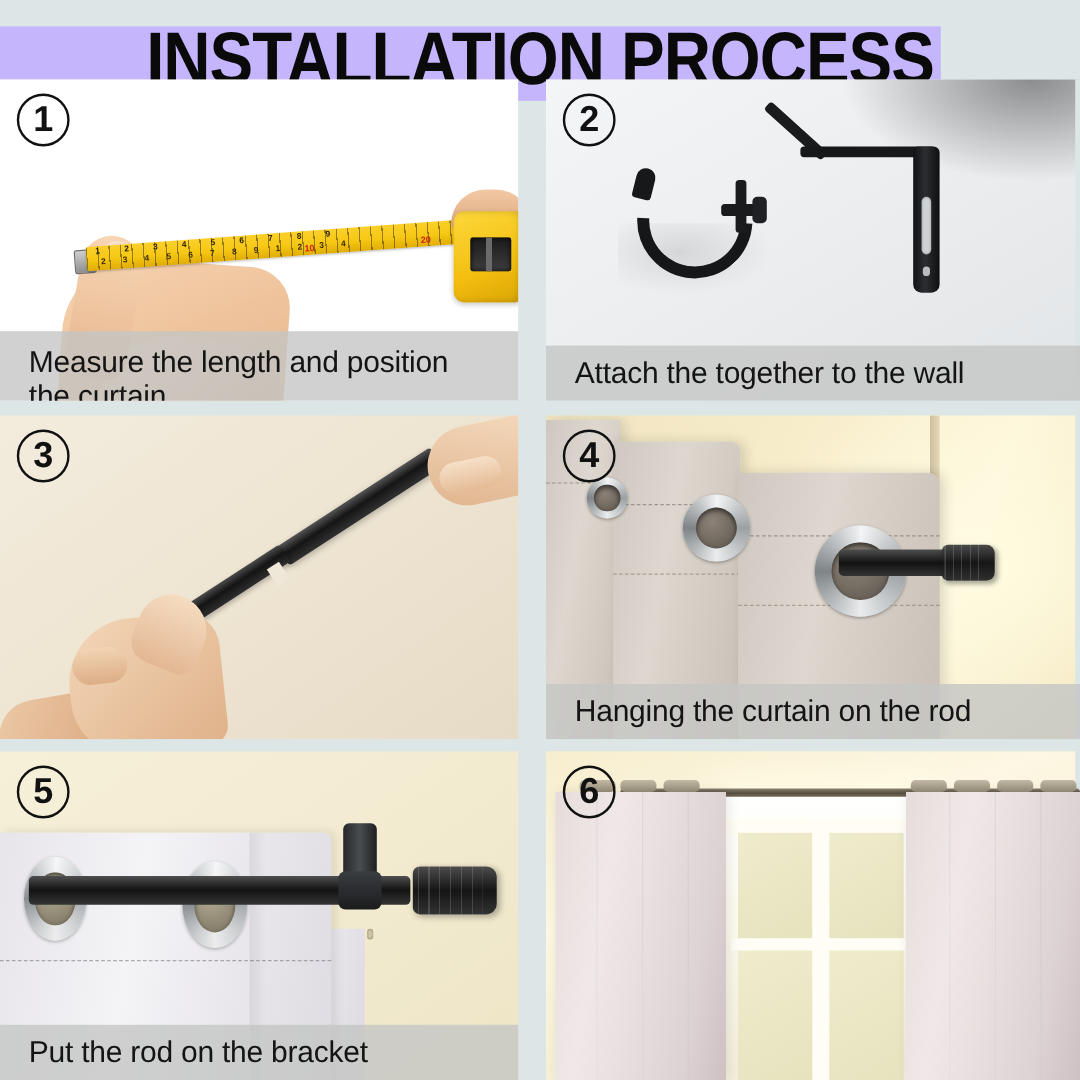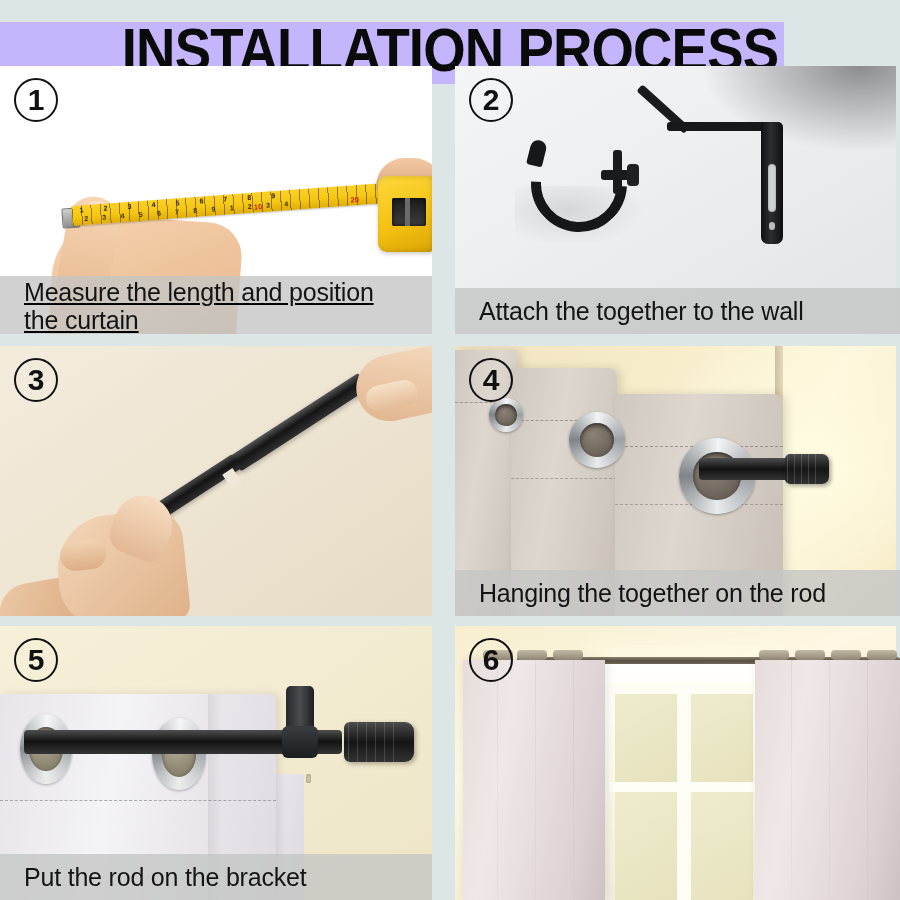--- a/index.html
+++ b/index.html
@@ -55,21 +55,21 @@
   
   .caption{
     position:absolute;left:0;right:0;bottom:0;
     background:rgba(196,197,196,0.80);
     z-index:35;
     display:flex;align-items:center;
     padding:0 0 0 24px;
     box-sizing:border-box;
   }
   .caption.h1line{height:46px;}
-  .caption.h2line{height:58px;align-items:flex-end;padding-top:21px;text-decoration:underline;}
+  .caption.h2line{height:58px;align-items:center;padding-top:21px;}
   .caption span{
     font-size:25px;color:#141414;line-height:28px;
     font-family:"Liberation Sans",sans-serif;
     letter-spacing:-0.2px;
   }
 
   
   .p1{background:#ffffff;}
   .p1 .tape-blade{
     position:absolute;left:72px;top:140px;width:318px;height:20px;
@@ -546,21 +546,21 @@
         <div class="gr gr3"></div>
 
         <div class="rod4"></div>
         <div class="fin4">
             <div class="rib"></div>
           </div>
 
         <div class="badge">4</div>
 
         <div class="caption h1line">
-          <span>Hanging the together on the rod</span>
+          <span>Hanging the curtain on the rod</span>
         </div>
       </div>
     </div>
 
     <div class="cell col-l row-3">
       <div class="scene p5">
 
         <div class="cur-back"></div>
         <div class="curtain">
           <div class="hm"></div>

